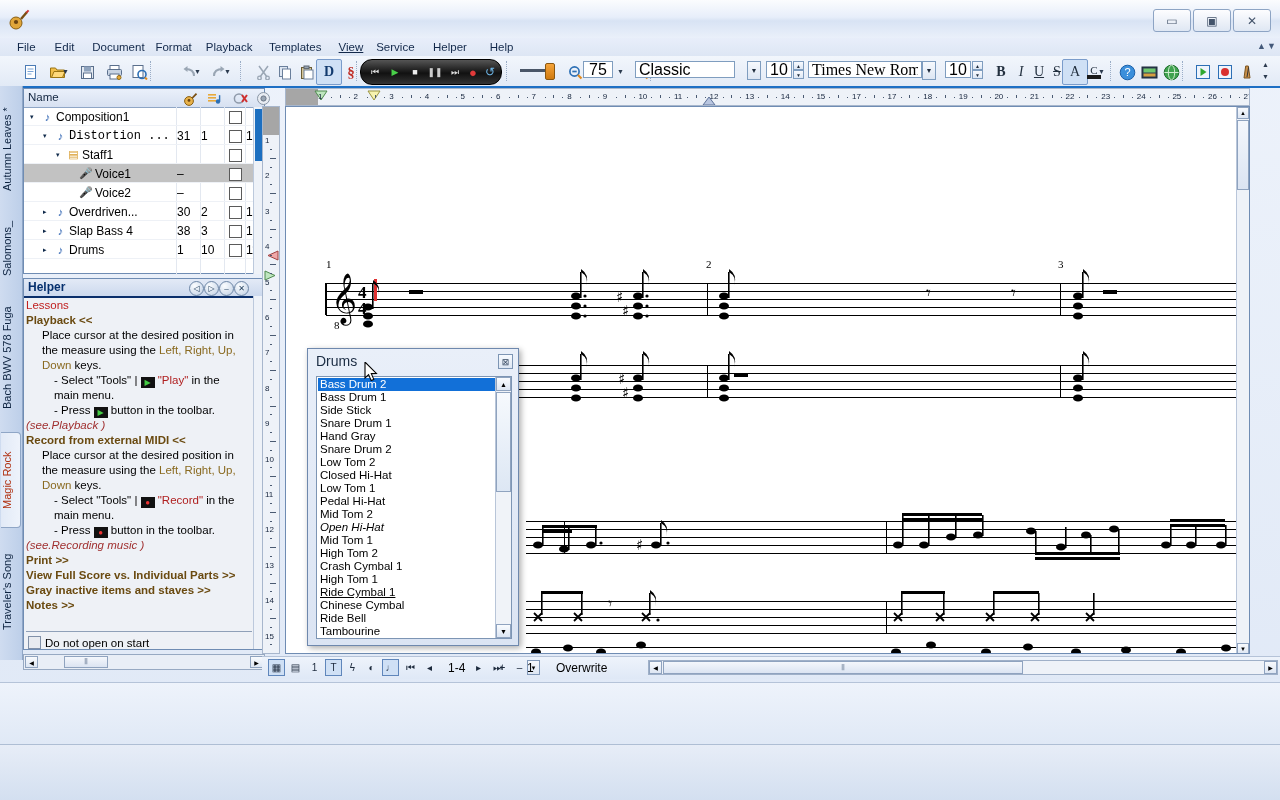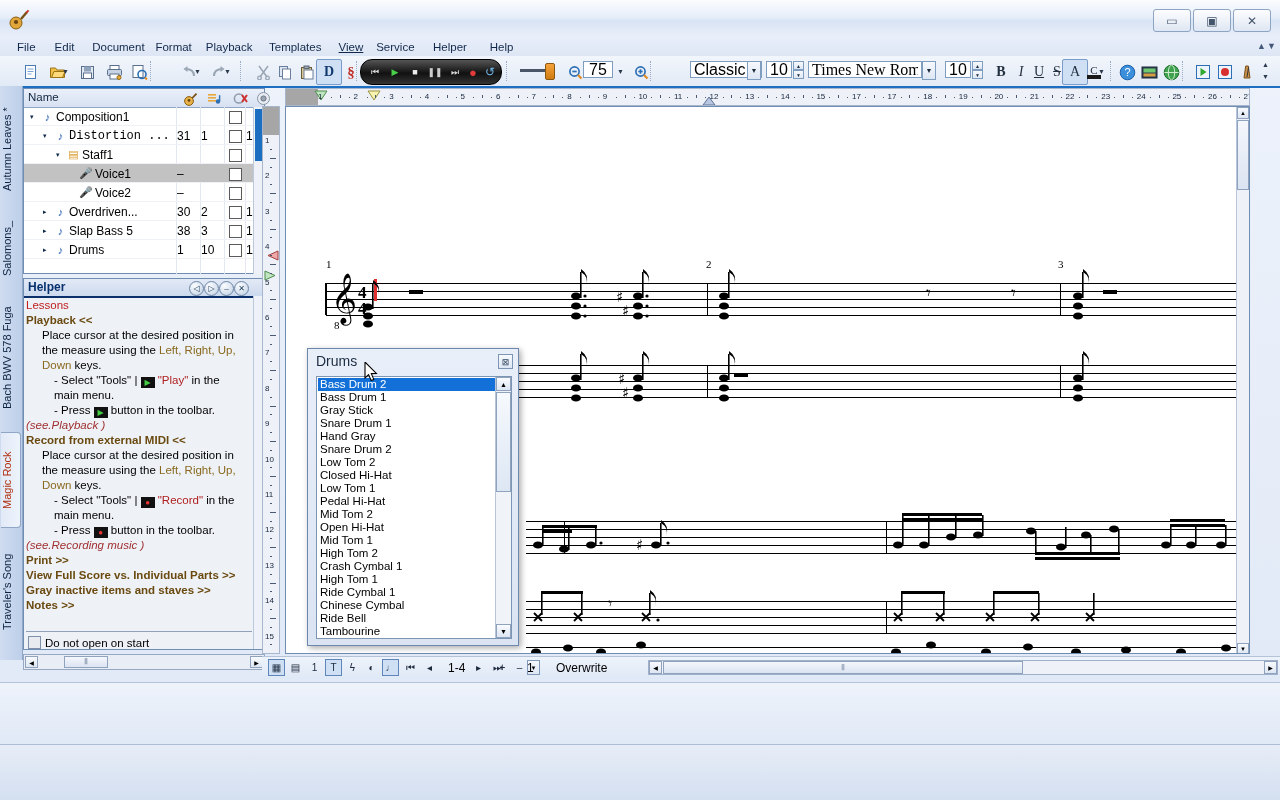--- a/index.html
+++ b/index.html
@@ -343,21 +343,21 @@
     <div class="tarrow" style="left:617px">▼</div>
     <div class="tbtn" style="left:628px">
       <svg width="15" height="15" viewBox="0 0 15 15">
           <circle cx="6.5" cy="6.5" r="4.6" fill="none" stroke="#2c6fb5" stroke-width="1.7"></circle>
           <path d="M4.3 6.5h4.4M6.5 4.3v4.4" stroke="#2c6fb5" stroke-width="1.7"></path>
           <path d="M10 10 L13.5 13.5" stroke="#e08a20" stroke-width="2.2"></path>
         </svg>
     </div>
     <div class="tsep" style="left:650px"></div>
 
-    <input class="tfield" style="left: 690px; width: 72px;" value="Classic">
+    <input class="tfield" style="left: 635px; width: 100px;" value="Classic">
     <div class="tdrop" style="left:747px">▼</div>
     <input class="tfield" style="left: 766px; width: 26px; text-align: center;" value="100">
     <div class="spin" style="left:793px">
         <div>▲</div>
         <div>▼</div>
       </div>
     <input class="tfield" style="left: 808px; width: 114px; font-family: &quot;Liberation Serif&quot;, serif;" value="Times New Roman">
     <div class="tdrop" style="left:922px">▼</div>
     <input class="tfield" style="left: 945px; width: 26px; text-align: center;" value="10">
     <div class="spin" style="left:972px">
@@ -525,21 +525,21 @@
           <div class="c1">30</div>
           <div class="c2">2</div>
           <div class="c4">121</div>
           <div class="cb"></div>
         </div>
         <div class="trow" style="top: 132px;">
           <div class="exp" style="left: 19px;">▸</div>
           <div class="ic" style="left: 29px;">
             <span style="color:#2a60b0">♪</span>
           </div>
-          <div class="nm" style="left: 45px;">Slap Bass 5</div>
+          <div class="nm" style="left: 45px;">Slap Bass 4</div>
           <div class="c1">38</div>
           <div class="c2">3</div>
           <div class="c4">127</div>
           <div class="cb"></div>
         </div>
         <div class="trow" style="top: 151px;">
           <div class="exp" style="left: 19px;">▸</div>
           <div class="ic" style="left: 29px;">
             <span style="color:#2a60b0">♪</span>
           </div>
@@ -1015,35 +1015,35 @@
     </div>
   </div>
 
   <div class="dlg">
     <div class="dt">Drums</div>
     <div class="dx">⊠</div>
     <div class="lst">
       <div id="drumitems">
           <div class="li sel" style="top: 1px;">Bass Drum 2</div>
           <div class="li" style="top: 14px;">Bass Drum 1</div>
-          <div class="li" style="top: 27px;">Gray Stick</div>
+          <div class="li" style="top: 27px;">Side Stick</div>
           <div class="li" style="top: 40px;">Snare Drum 1</div>
           <div class="li" style="top: 53px;">Hand Gray</div>
           <div class="li" style="top: 66px;">Snare Drum 2</div>
           <div class="li" style="top: 79px;">Low Tom 2</div>
           <div class="li" style="top: 92px;">Closed Hi-Hat</div>
           <div class="li" style="top: 105px;">Low Tom 1</div>
           <div class="li" style="top: 118px;">Pedal Hi-Hat</div>
           <div class="li" style="top: 131px;">Mid Tom 2</div>
-          <div class="li" style="top: 144px;">Open Hi-Hat</div>
+          <div class="li" style="top: 144px; font-style: italic;">Open Hi-Hat</div>
           <div class="li" style="top: 157px;">Mid Tom 1</div>
           <div class="li" style="top: 170px;">High Tom 2</div>
           <div class="li" style="top: 183px;">Crash Cymbal 1</div>
           <div class="li" style="top: 196px;">High Tom 1</div>
-          <div class="li" style="top: 209px;">Ride Cymbal 1</div>
+          <div class="li" style="top: 209px; text-decoration: underline;">Ride Cymbal 1</div>
           <div class="li" style="top: 222px;">Chinese Cymbal</div>
           <div class="li" style="top: 235px;">Ride Bell</div>
           <div class="li" style="top: 248px;">Tambourine</div>
         </div>
       <div class="lsb">
         <div class="ar" style="top:0">▲</div>
         <div class="thm"></div>
         <div class="ar" style="bottom:0">▼</div>
       </div>
     </div>

